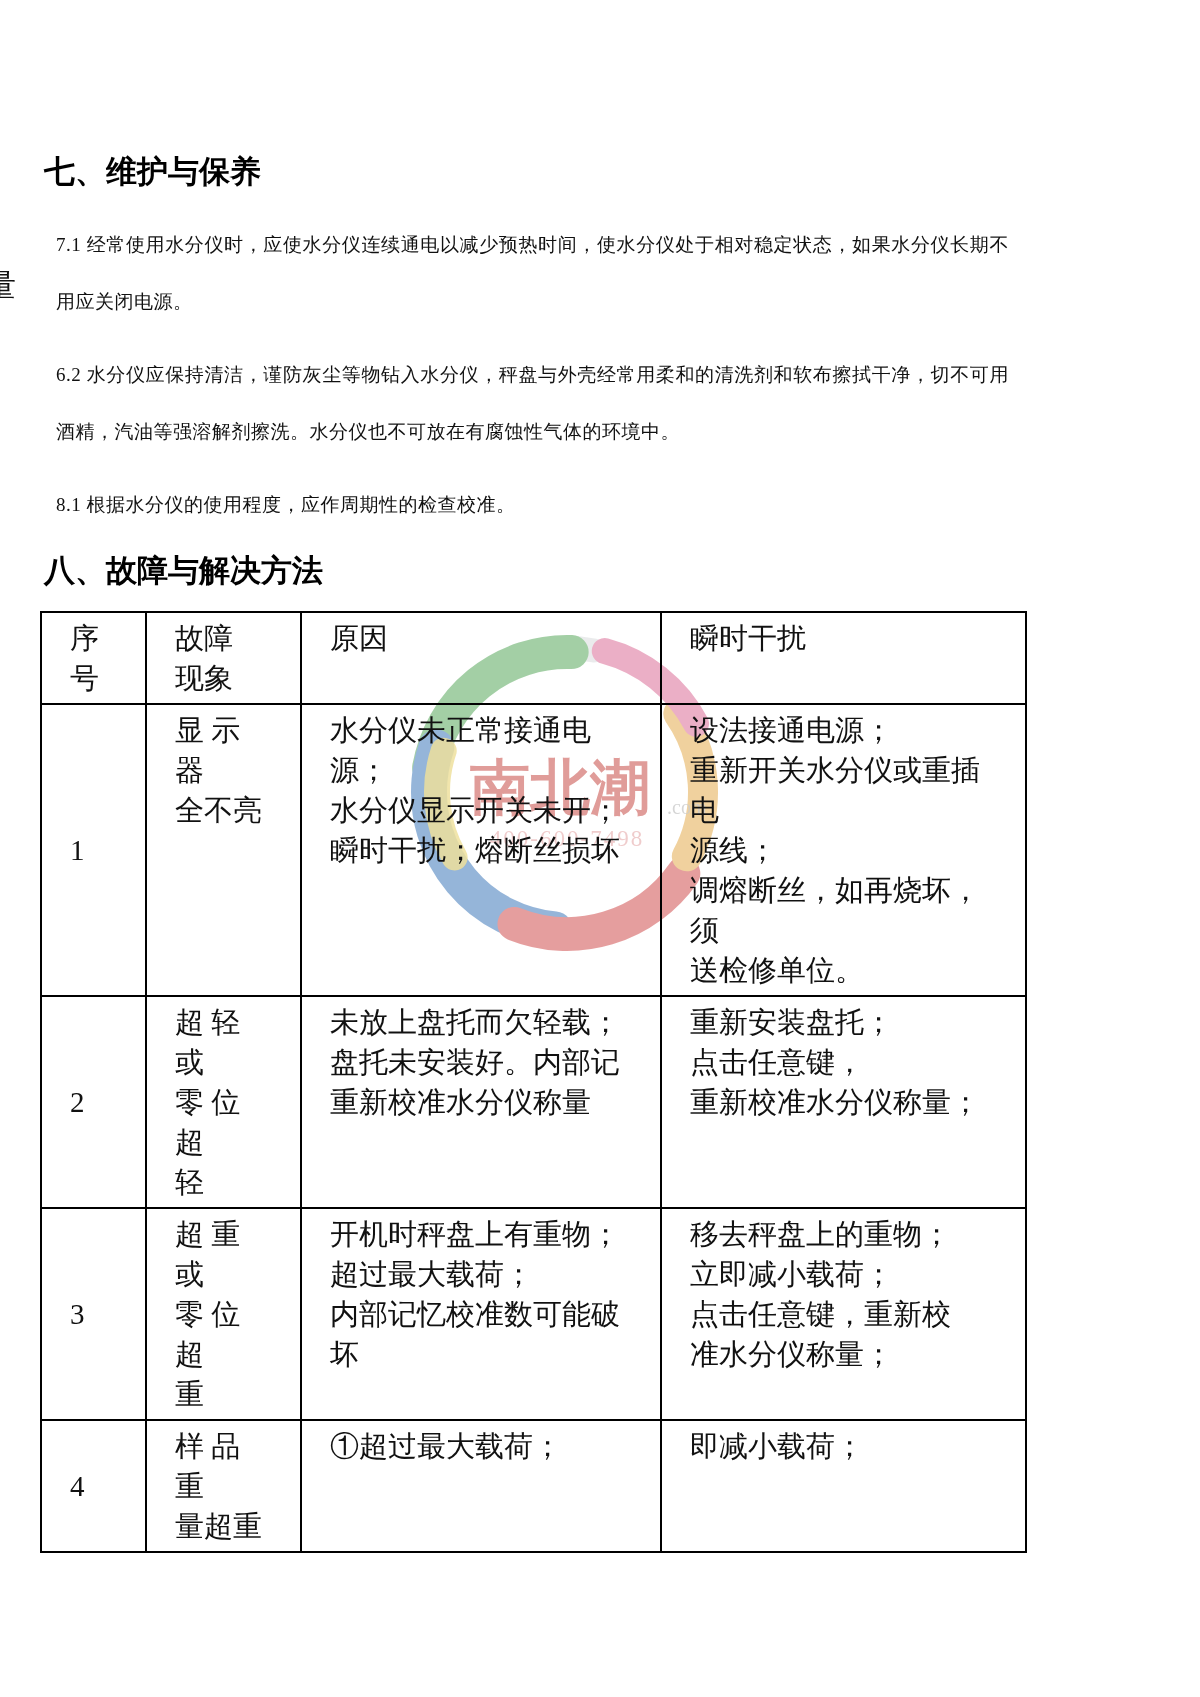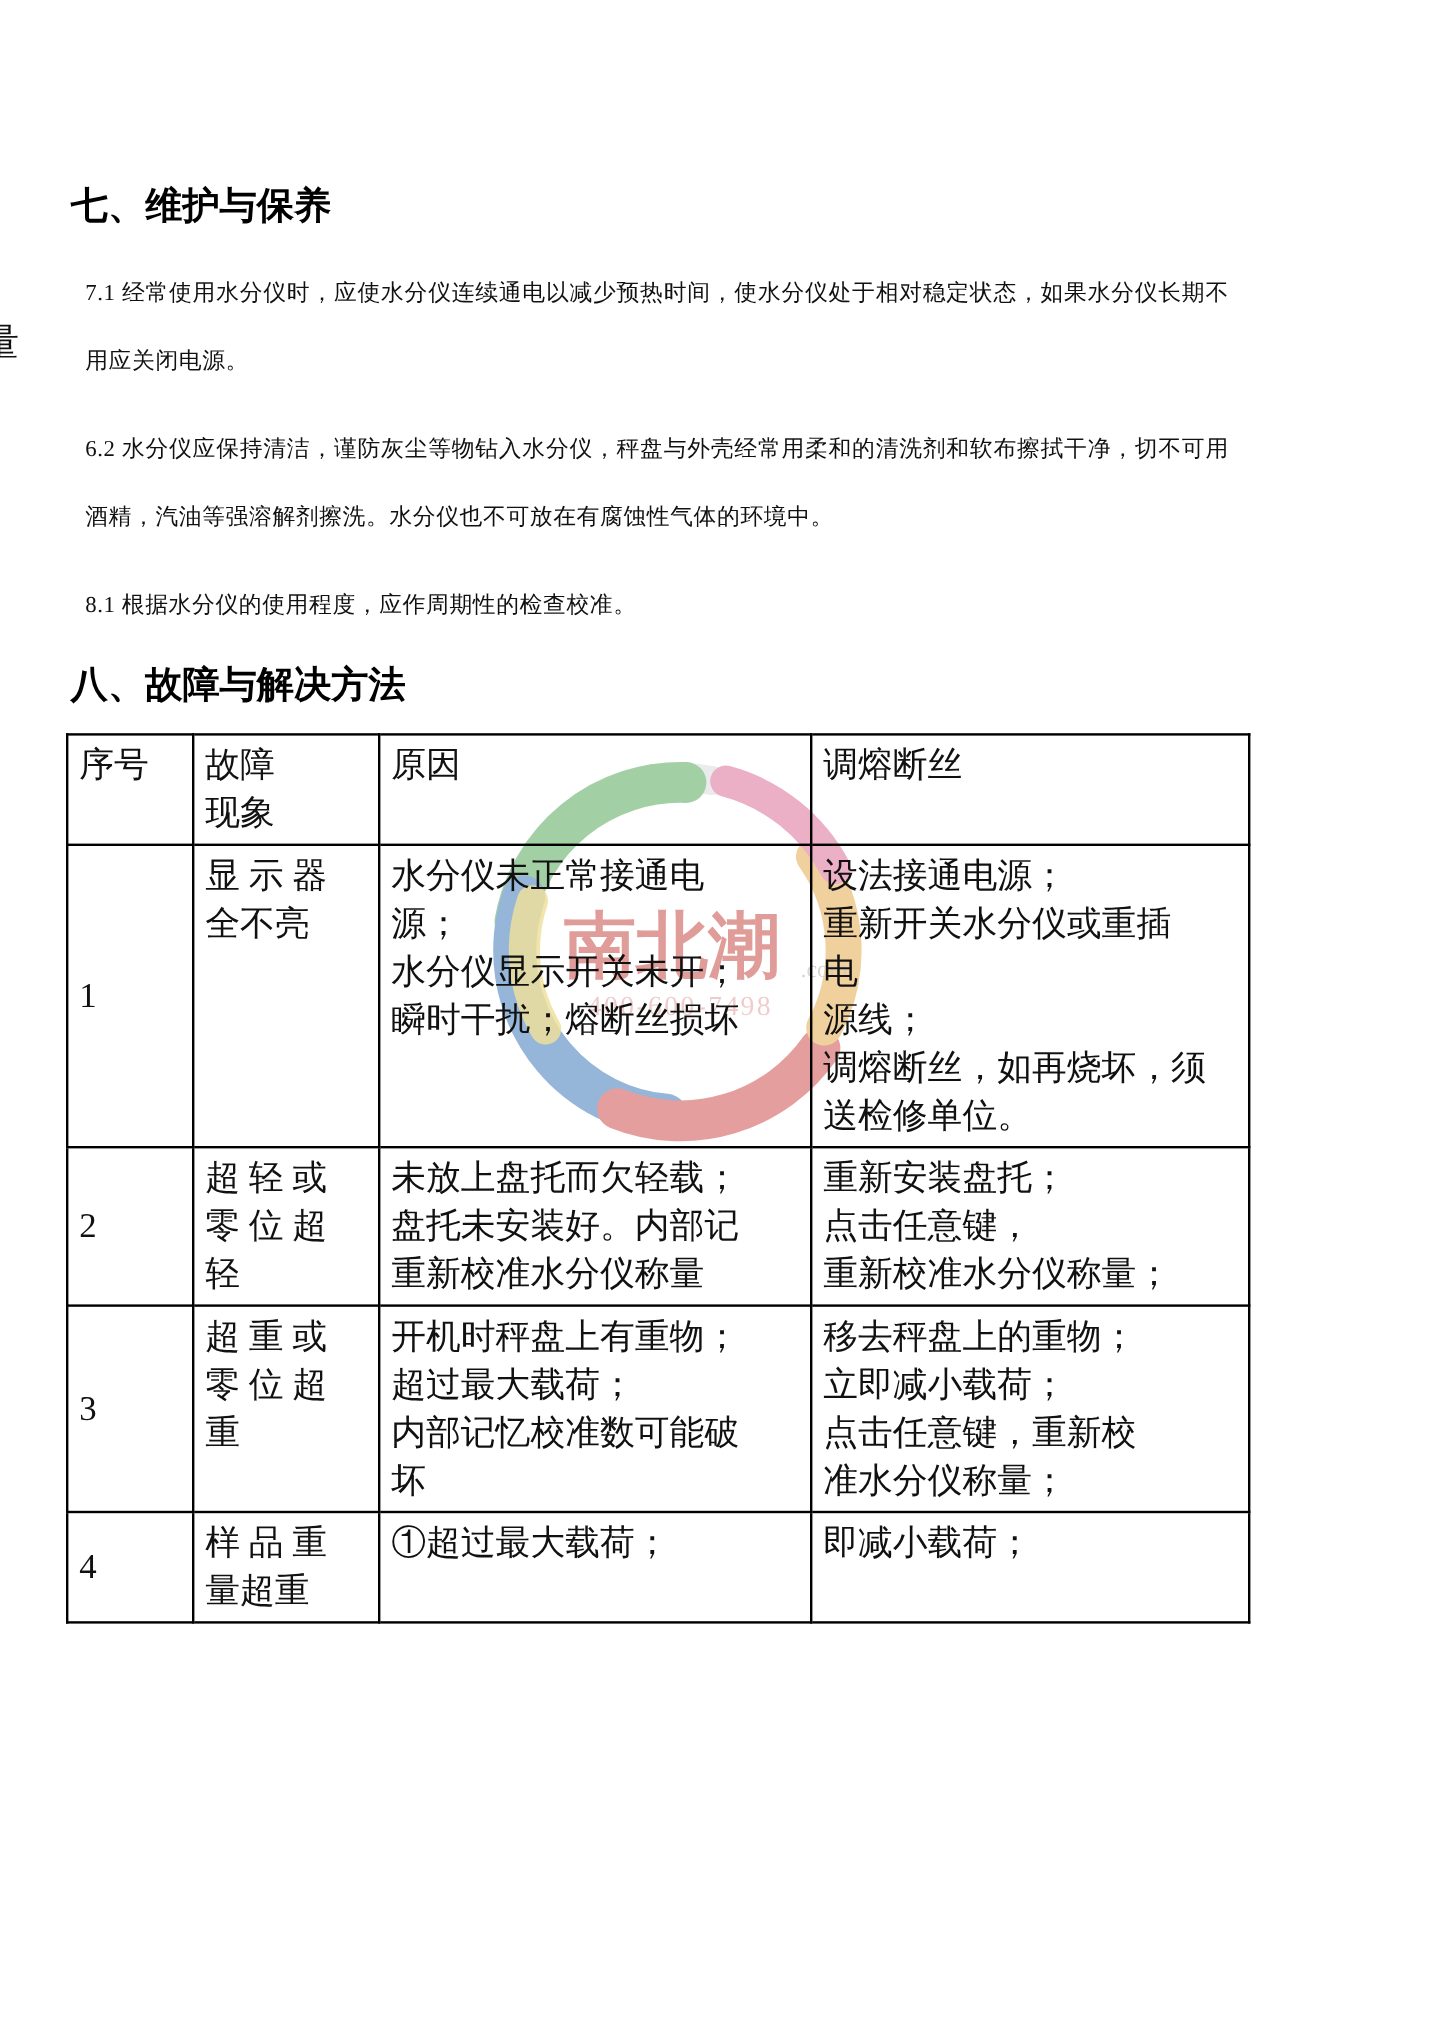--- a/index.html
+++ b/index.html
@@ -34,21 +34,21 @@
     left: 382px;
     top: 592px;
     width: 370px;
     height: 400px;
     z-index: 0;
     opacity: 0.5;
     font-family: "Liberation Serif", serif;
   }
   .content {
     position: absolute;
-    left: 55px;
+    left: 40px;
     top: 150px;
     width: 985px;
     z-index: 1;
   }
   h1 {
     font-family: "Liberation Sans", sans-serif;
     font-size: 31px;
     font-weight: bold;
     margin: 0 0 22px 4px;
     line-height: 44px;
@@ -75,21 +75,21 @@
     font-size: 29px;
     line-height: 40px;
   }
   table.fault-table col.c1 { width: 105px; }
   table.fault-table col.c2 { width: 155px; }
   table.fault-table col.c3 { width: 360px; }
   table.fault-table col.c4 { width: 365px; }
   table.fault-table th,
   table.fault-table td {
     border: 2px solid #000;
-    padding: 5px 9px;
+    padding: 5px 28px;
     vertical-align: top;
     text-align: left;
     font-weight: normal;
     white-space: pre-line;
     background: transparent;
   }
   table.fault-table td.cell-no {
     vertical-align: middle;
   }
 </style>
@@ -133,21 +133,21 @@
           <col class="c2">
           <col class="c3">
           <col class="c4">
       </colgroup>
       <tbody>
         <tr>
           <th>序号</th>
           <th>故障
 现象</th>
           <th>原因</th>
-          <th>调熔断丝</th>
+          <th>瞬时干扰</th>
         </tr>
 
         <tr>
           <td class="cell-no">1</td>
           <td>显 示 器
 全不亮</td>
           <td>水分仪未正常接通电
 源；
 水分仪显示开关未开；
 瞬时干扰；熔断丝损坏</td>

